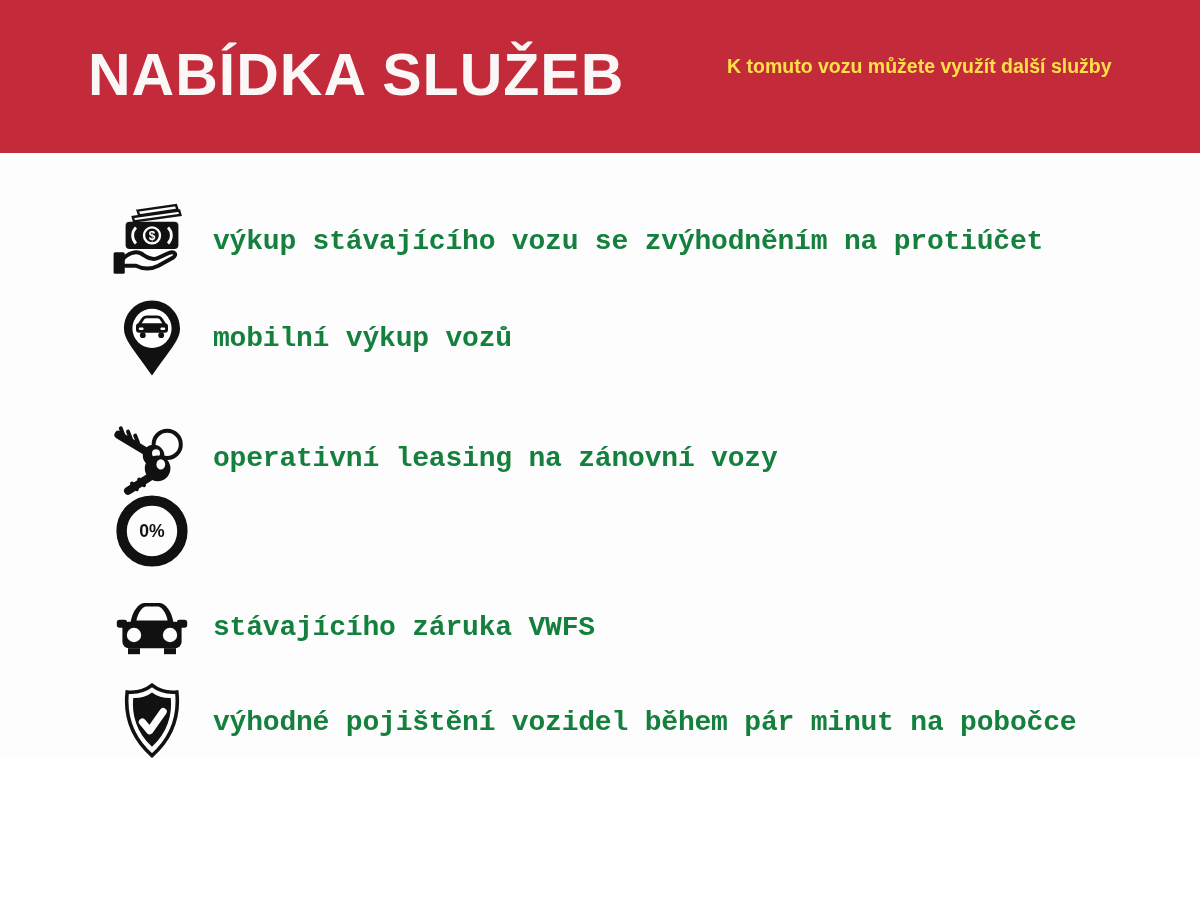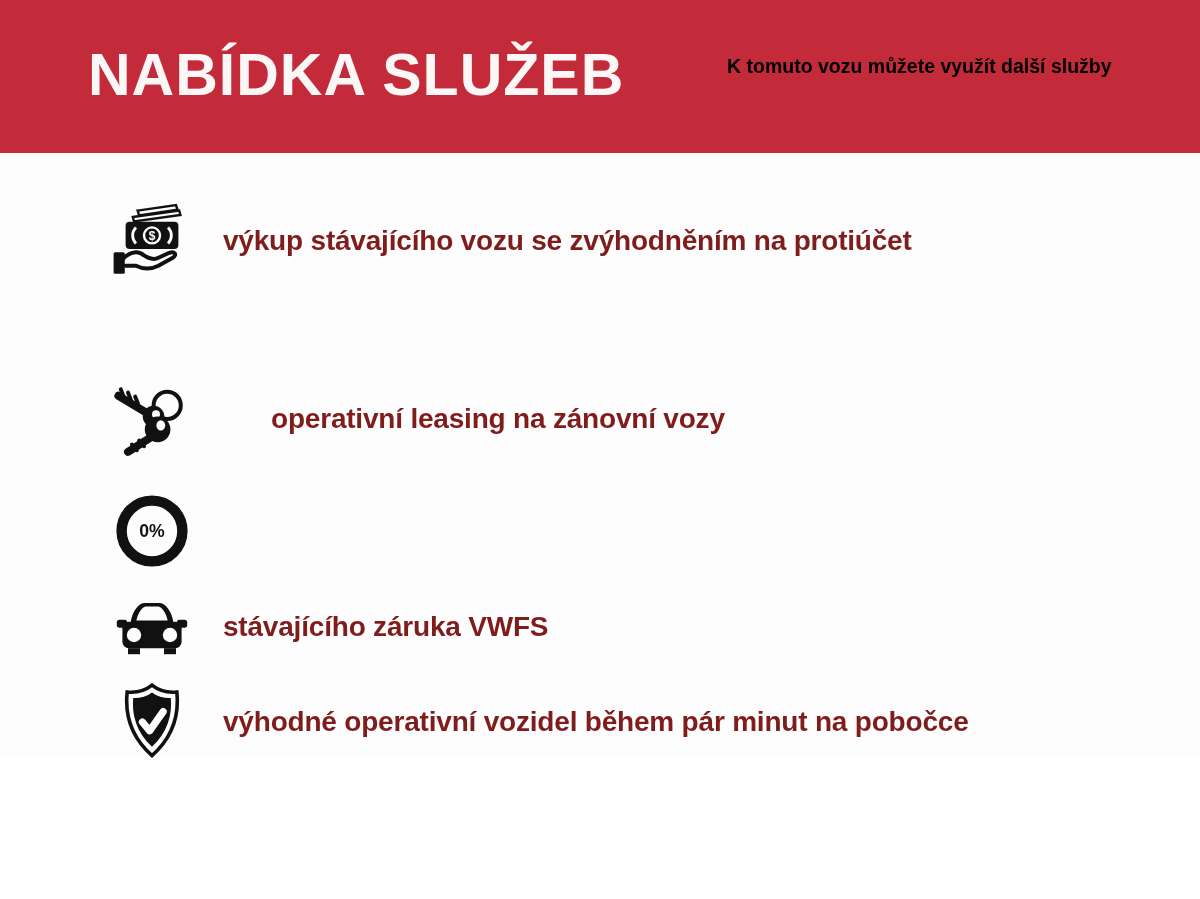--- a/index.html
+++ b/index.html
@@ -14,37 +14,37 @@
     background:#c32b3a;
   }
   .title {
     position:absolute; left:88px; top:44px;
     font-size:59px; line-height:62px; font-weight:bold;
     color:#fcf7f7; letter-spacing:1px; white-space:nowrap;
   }
   .subtitle {
     position:absolute; left:727px; top:52px;
     font-size:19.5px; line-height:28px; font-weight:bold;
-    color:#000000;
+    color:#fde047;
   }
   
   .row {
     position:absolute; left:110px; width:1040px; height:96px;
     display:flex; align-items:center;
   }
-  .row1 { top:193px; } .row2 { top:290px; } .row3 { top:371px;gap:48px; }
+  .row1 { top:193px; } .row2 { top:290px; } .row3 { top:410px; }
   .row4 { top:483px; } .row5 { top:579px; } .row6 { top:674px; }
   .icon-box {
     flex:0 0 84px; width:84px; height:84px;
     display:flex; align-items:center; justify-content:center;
   }
   .icon-box svg { width:80px; height:80px; }
   .label {
-    margin-left:29px; font-size:28px; font-weight:bold;
-    color:#7f1d1d; letter-spacing:-0.2px; white-space:nowrap;
+    margin-left:19px; font-size:28px; font-weight:bold;
+    color:#15803d; letter-spacing:-0.2px; white-space:nowrap;font-family:Liberation Mono, monospace;
   }
   
   .logo {
     position:absolute; left:88px; top:790px;
     font-size:55px; font-weight:bold; color:#c8232e;
     letter-spacing:0.5px; white-space:nowrap;
     transform:scaleX(1.06); transform-origin:left center;
   }
 </style>
 </head>
@@ -69,20 +69,36 @@
         <text x="50" y="48.5" font-size="15" font-weight="bold" fill="#fff" text-anchor="middle" font-family="Liberation Sans, sans-serif">$</text>
         <path d="M30 33 a14 14 0 0 0 0 20" fill="none" stroke="#fff" stroke-width="3.5"></path>
         <path d="M70 33 a14 14 0 0 1 0 20" fill="none" stroke="#fff" stroke-width="3.5"></path>
         <path d="M14 72 C23 63 33 62 40 68 C46 72 52 74 58 71 L71 65 C78 62 82 67 76 71 L58 81 C48 86 38 85 30 81 L17 81" fill="none" stroke="#111" stroke-width="5" stroke-linecap="round" stroke-linejoin="round"></path>
         <rect x="2" y="64" width="14" height="27" rx="2" fill="#111"></rect>
       </svg>
     </div>
     <div class="label">výkup stávajícího vozu se zvýhodněním na protiúčet</div>
   </div>
 
+  <div class="row row2">
+    <div class="icon-box">
+      <svg viewBox="0 0 100 100">
+        <path d="M50 3 C69.5 3 85 18.5 85 38 C85 52 75 61 50 97 C25 61 15 52 15 38 C15 18.5 30.5 3 50 3 Z" fill="#111"></path>
+        <circle cx="50" cy="38" r="24.5" fill="#fff"></circle>
+        <path d="M34 33 L39 25.5 Q40.5 23.5 43.5 23.5 L56.5 23.5 Q59.5 23.5 61 25.5 L66 33" fill="none" stroke="#111" stroke-width="3.5"></path>
+        <rect x="30" y="31.5" width="40" height="12" rx="4" fill="#111"></rect>
+        <path d="M42 30.5 L44.5 26.5 L55.5 26.5 L58 30.5 Z" fill="#fff"></path>
+        <circle cx="38.5" cy="46.5" r="3.6" fill="#111"></circle>
+        <circle cx="61.5" cy="46.5" r="3.6" fill="#111"></circle>
+        <rect x="33.5" y="37" width="6" height="3" rx="1.5" fill="#fff"></rect>
+        <rect x="60.5" y="37" width="6" height="3" rx="1.5" fill="#fff"></rect>
+      </svg>
+    </div>
+    <div class="label">mobilní výkup vozů</div>
+  </div>
 
   <div class="row row3">
     <div class="icon-box">
       <svg viewBox="0 0 100 100">
         <circle cx="69" cy="33" r="17" fill="none" stroke="#111" stroke-width="5"></circle>
         <path d="M8 21 L46 44" stroke="#111" stroke-width="10" stroke-linecap="round"></path>
         <path d="M11 13 l3.5 9 M20 17 l3.5 9 M29 22 l3.5 9" stroke="#111" stroke-width="5" stroke-linecap="round"></path>
         <circle cx="52" cy="47" r="13.5" fill="#111"></circle>
         <circle cx="55" cy="44" r="5" fill="#fdfdfd"></circle>
         <circle cx="57" cy="63" r="16" fill="#111"></circle>
@@ -121,18 +137,18 @@
   </div>
 
   <div class="row row6">
     <div class="icon-box">
       <svg viewBox="0 0 100 100">
         <path d="M50 4 C58 10.5 70 13.5 81 12.5 C84 40 76 69 50 92 C24 69 16 40 19 12.5 C30 13.5 42 10.5 50 4 Z" fill="none" stroke="#111" stroke-width="4.5"></path>
         <path d="M50 13 C56.5 18 66 20.5 73.5 20 C75.5 41 69.5 63 50 81 C30.5 63 24.5 41 26.5 20 C34 20.5 43.5 18 50 13 Z" fill="#111"></path>
         <path d="M38 50 L47 61 L64 37" fill="none" stroke="#fff" stroke-width="9" stroke-linecap="round" stroke-linejoin="round"></path>
       </svg>
     </div>
-    <div class="label">výhodné operativní vozidel během pár minut na pobočce</div>
+    <div class="label">výhodné pojištění vozidel během pár minut na pobočce</div>
   </div>
 
   <div class="logo">KLOKOČKA</div>
 
 </div>
 
 </body></html>

